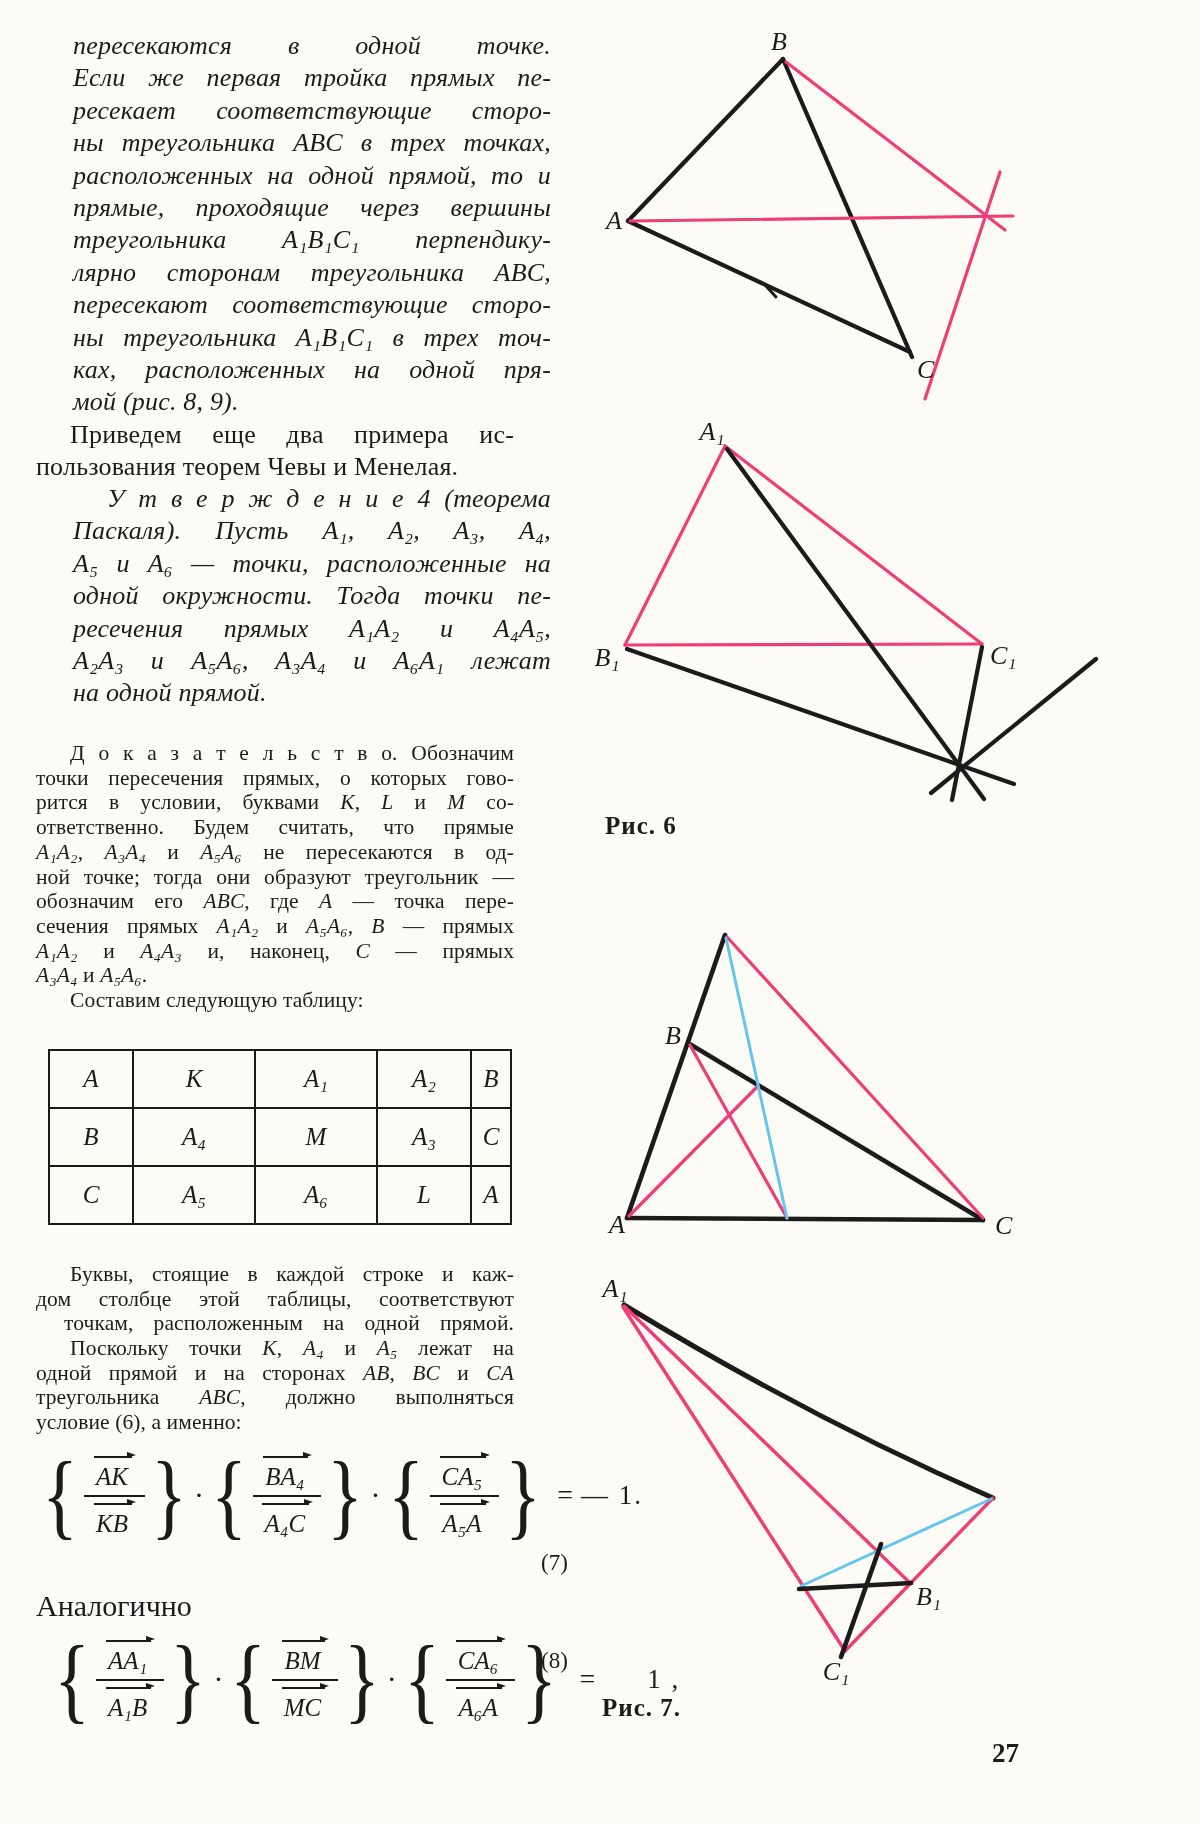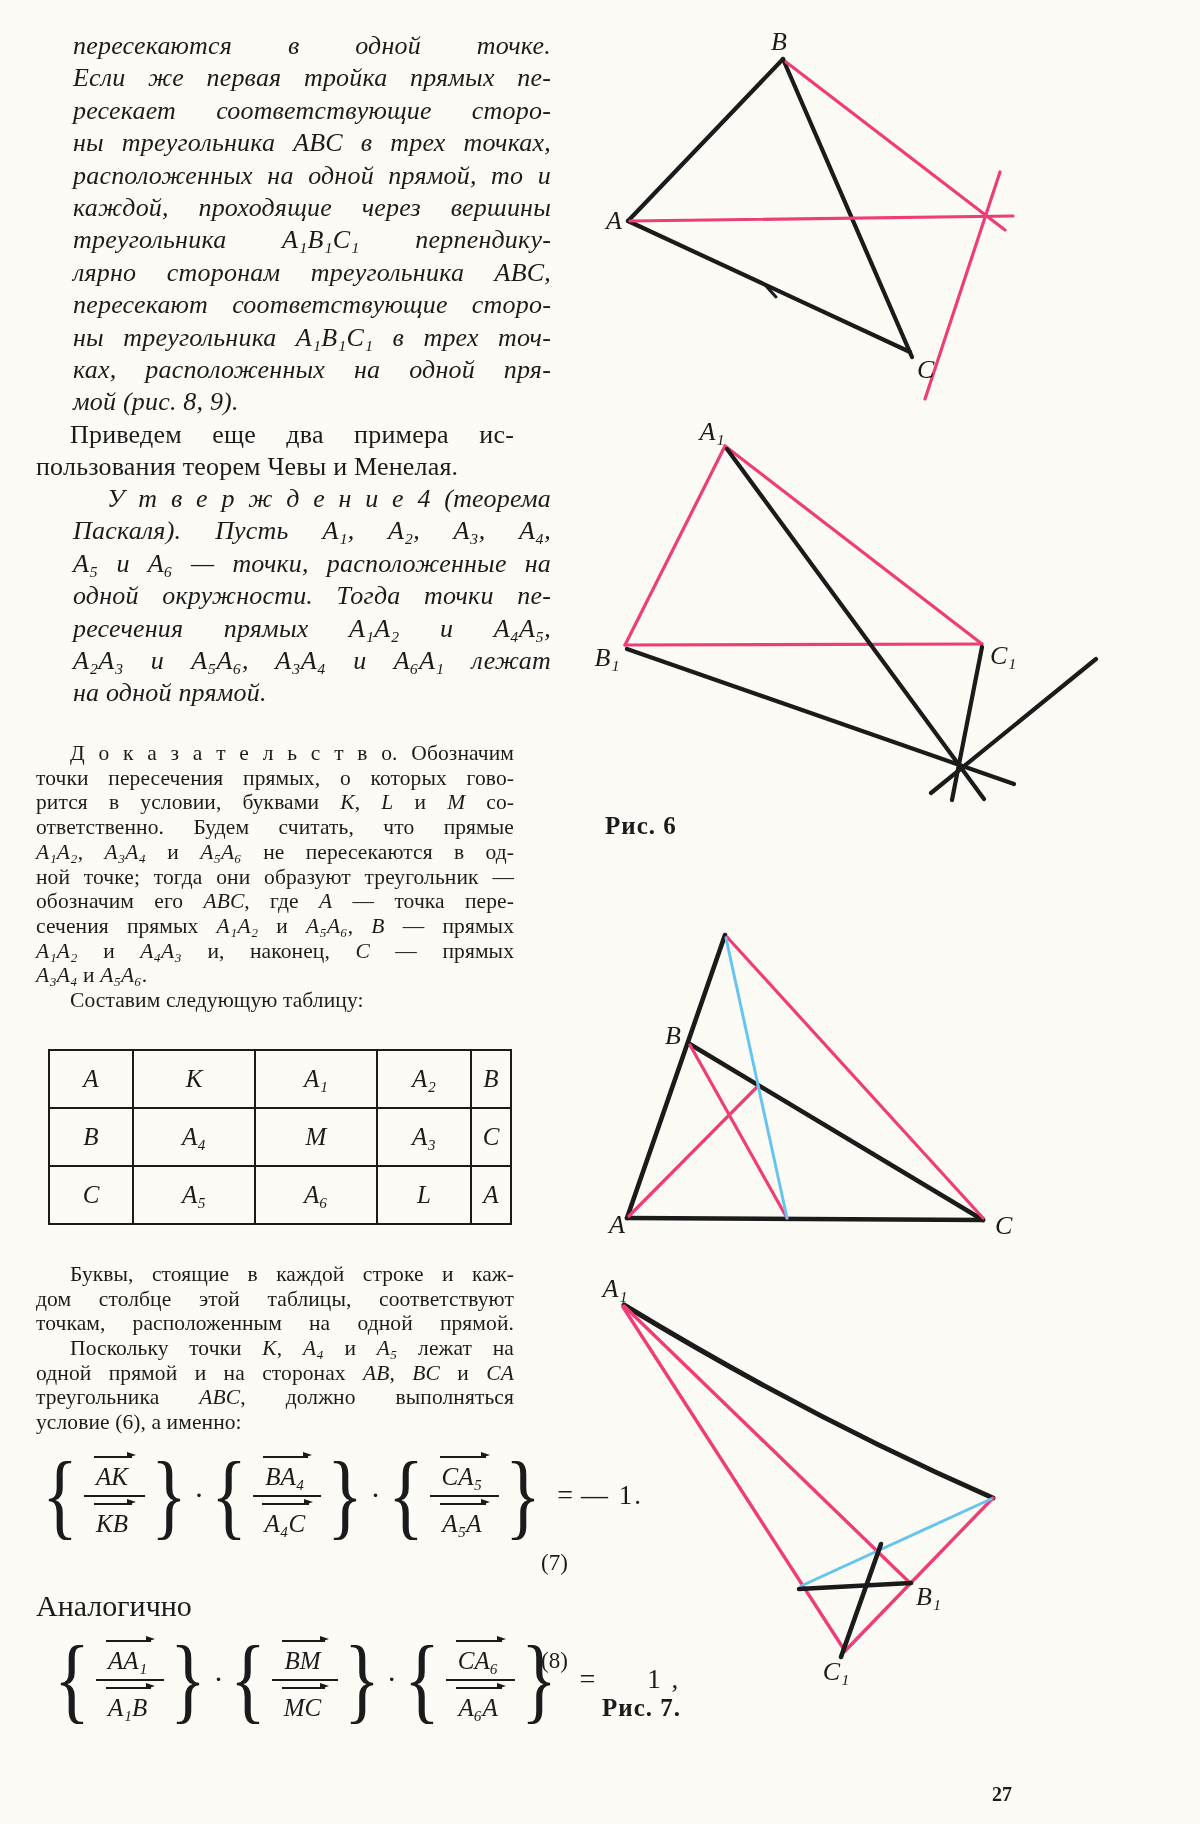--- a/index.html
+++ b/index.html
@@ -17,21 +17,21 @@
     overflow:hidden;
   }
   .abs{position:absolute;}
   
   .col{width:478px;}
   .body-it{font-style:italic;font-size:26px;line-height:32.4px;letter-spacing:.2px;margin-left:37px;}
   .body-up{font-style:normal;font-size:26px;line-height:32.4px;letter-spacing:.2px;}
   .small-up{font-style:normal;font-size:21.5px;line-height:24.7px;letter-spacing:.1px;}
   .jlines > div{text-align:justify;text-align-last:justify;white-space:normal;}
   .jlines > div:last-child{text-align-last:left;}
-  .jlines.jall > div:last-child{text-align-last:justify;}
+  .jlines.jall > div:last-child{text-align-last:justify;margin-left:28px;}
   #proof > div:nth-last-child(-n+2){text-align-last:left;}
   #proof > div:first-child, #proof > div:last-child{text-indent:34px;}
   .ind-first > div:first-child{text-indent:34px;}
   
   #ltable{border-collapse:collapse;table-layout:fixed;width:462px;height:176px;}
   #ltable td{
     border:2.4px solid var(--ink);
     text-align:center;vertical-align:middle;
     font-style:italic;font-size:25px;
     font-family:"Liberation Serif",serif;
@@ -48,33 +48,33 @@
     border-left:9px solid var(--ink);border-top:3.5px solid transparent;border-bottom:3.5px solid transparent;}
   .dot{font-size:30px;margin:0 5px;font-style:normal;}
   .eq-sign{font-size:28px;margin-left:14px;}
   .rhs{font-size:27px;margin-left:8px;letter-spacing:2px;}
   .eq8 .eq-sign{margin-left:20px;}
   .eq8 .rhs{margin-left:52px;}
   .eq-label{font-size:23px;}
   .analog{font-size:30px;}
   
   .figcap{font-weight:bold;font-size:25px;letter-spacing:1px;}
-  .pagenum{font-weight:bold;font-size:20px;margin-top:45px;}
+  .pagenum{font-weight:bold;font-size:27px;}
   svg text{font-family:"Liberation Serif","DejaVu Serif",serif;font-style:italic;font-size:26px;fill:var(--ink);}
 </style>
 </head>
 <body>
 
 <div class="abs col body-it jlines" style="left:36px;top:30px;">
     <div>пересекаются в одной точке.</div>
     <div>Если же первая тройка прямых пе-</div>
     <div>ресекает соответствующие сторо-</div>
     <div>ны треугольника ABC в трех точках,</div>
     <div>расположенных на одной прямой, то и</div>
-    <div>каждой, проходящие через вершины</div>
+    <div>прямые, проходящие через вершины</div>
     <div>треугольника A₁B₁C₁ перпендику-</div>
     <div>лярно сторонам треугольника ABC,</div>
     <div>пересекают соответствующие сторо-</div>
     <div>ны треугольника A₁B₁C₁ в трех точ-</div>
     <div>ках, расположенных на одной пря-</div>
     <div>мой (рис. 8, 9).</div>
   </div>
 
 <div class="abs col body-up jlines ind-first" style="left:36px;top:419px;">
     <div>Приведем еще два примера ис-</div>

